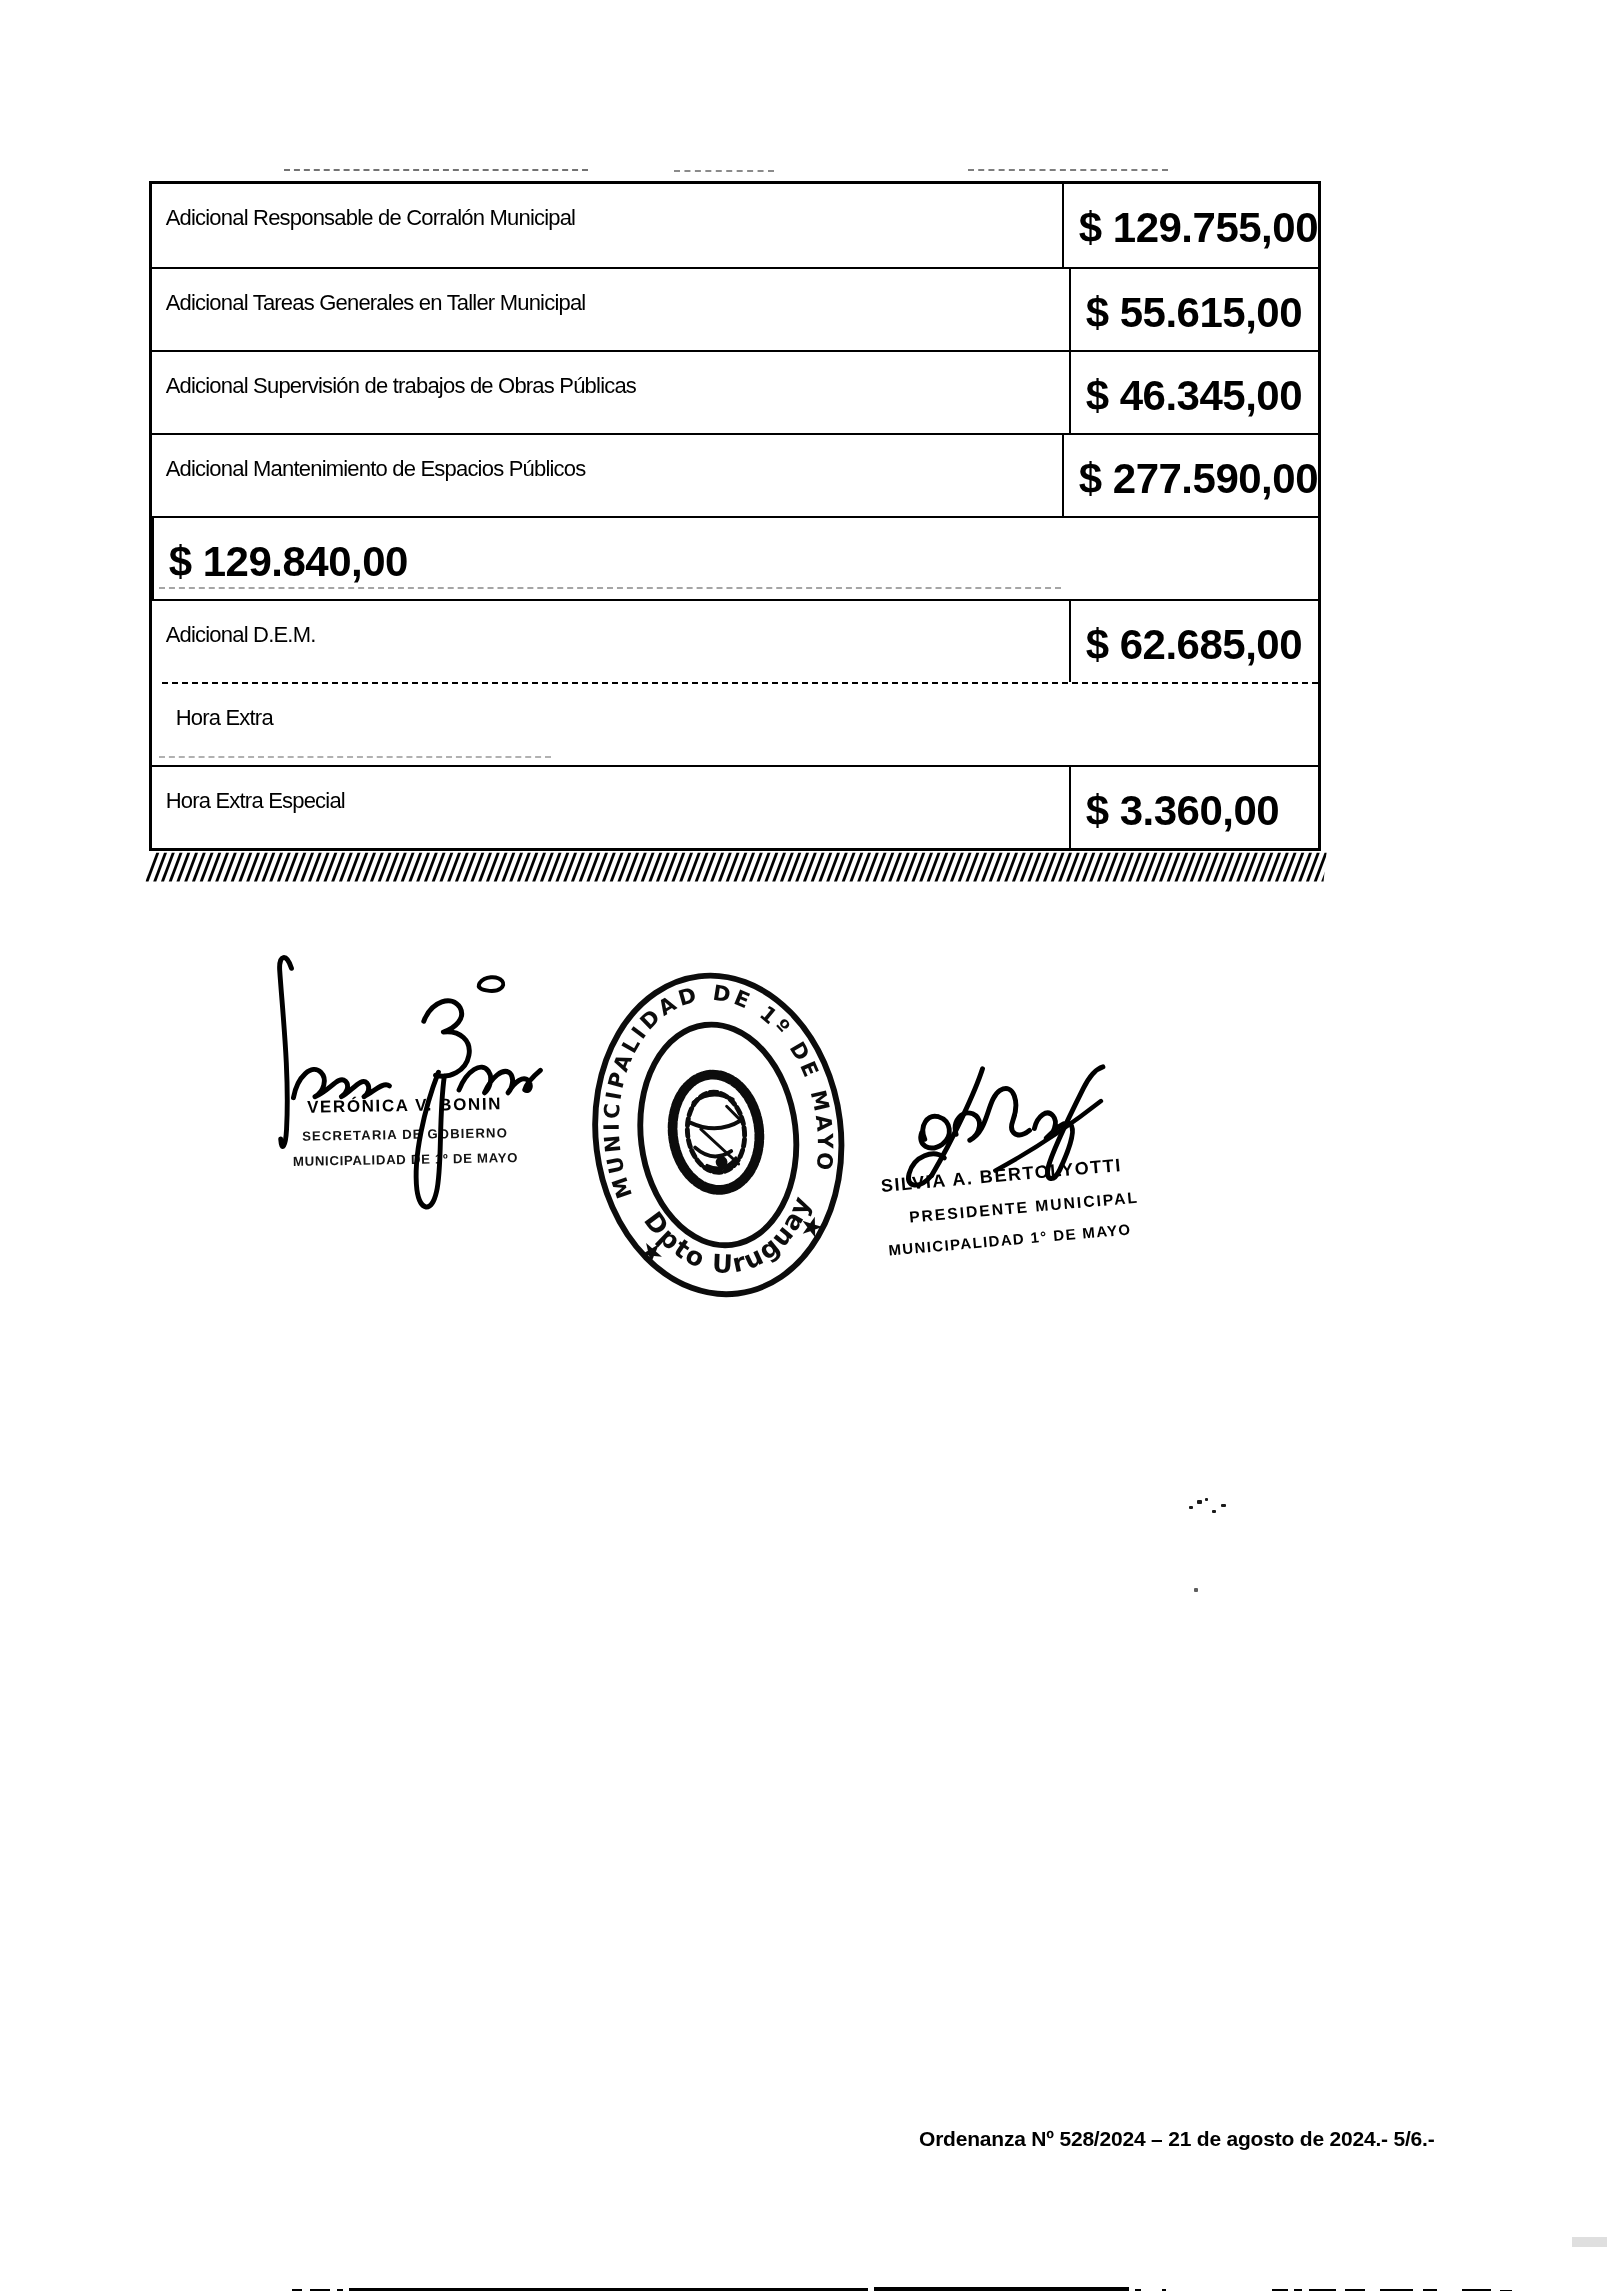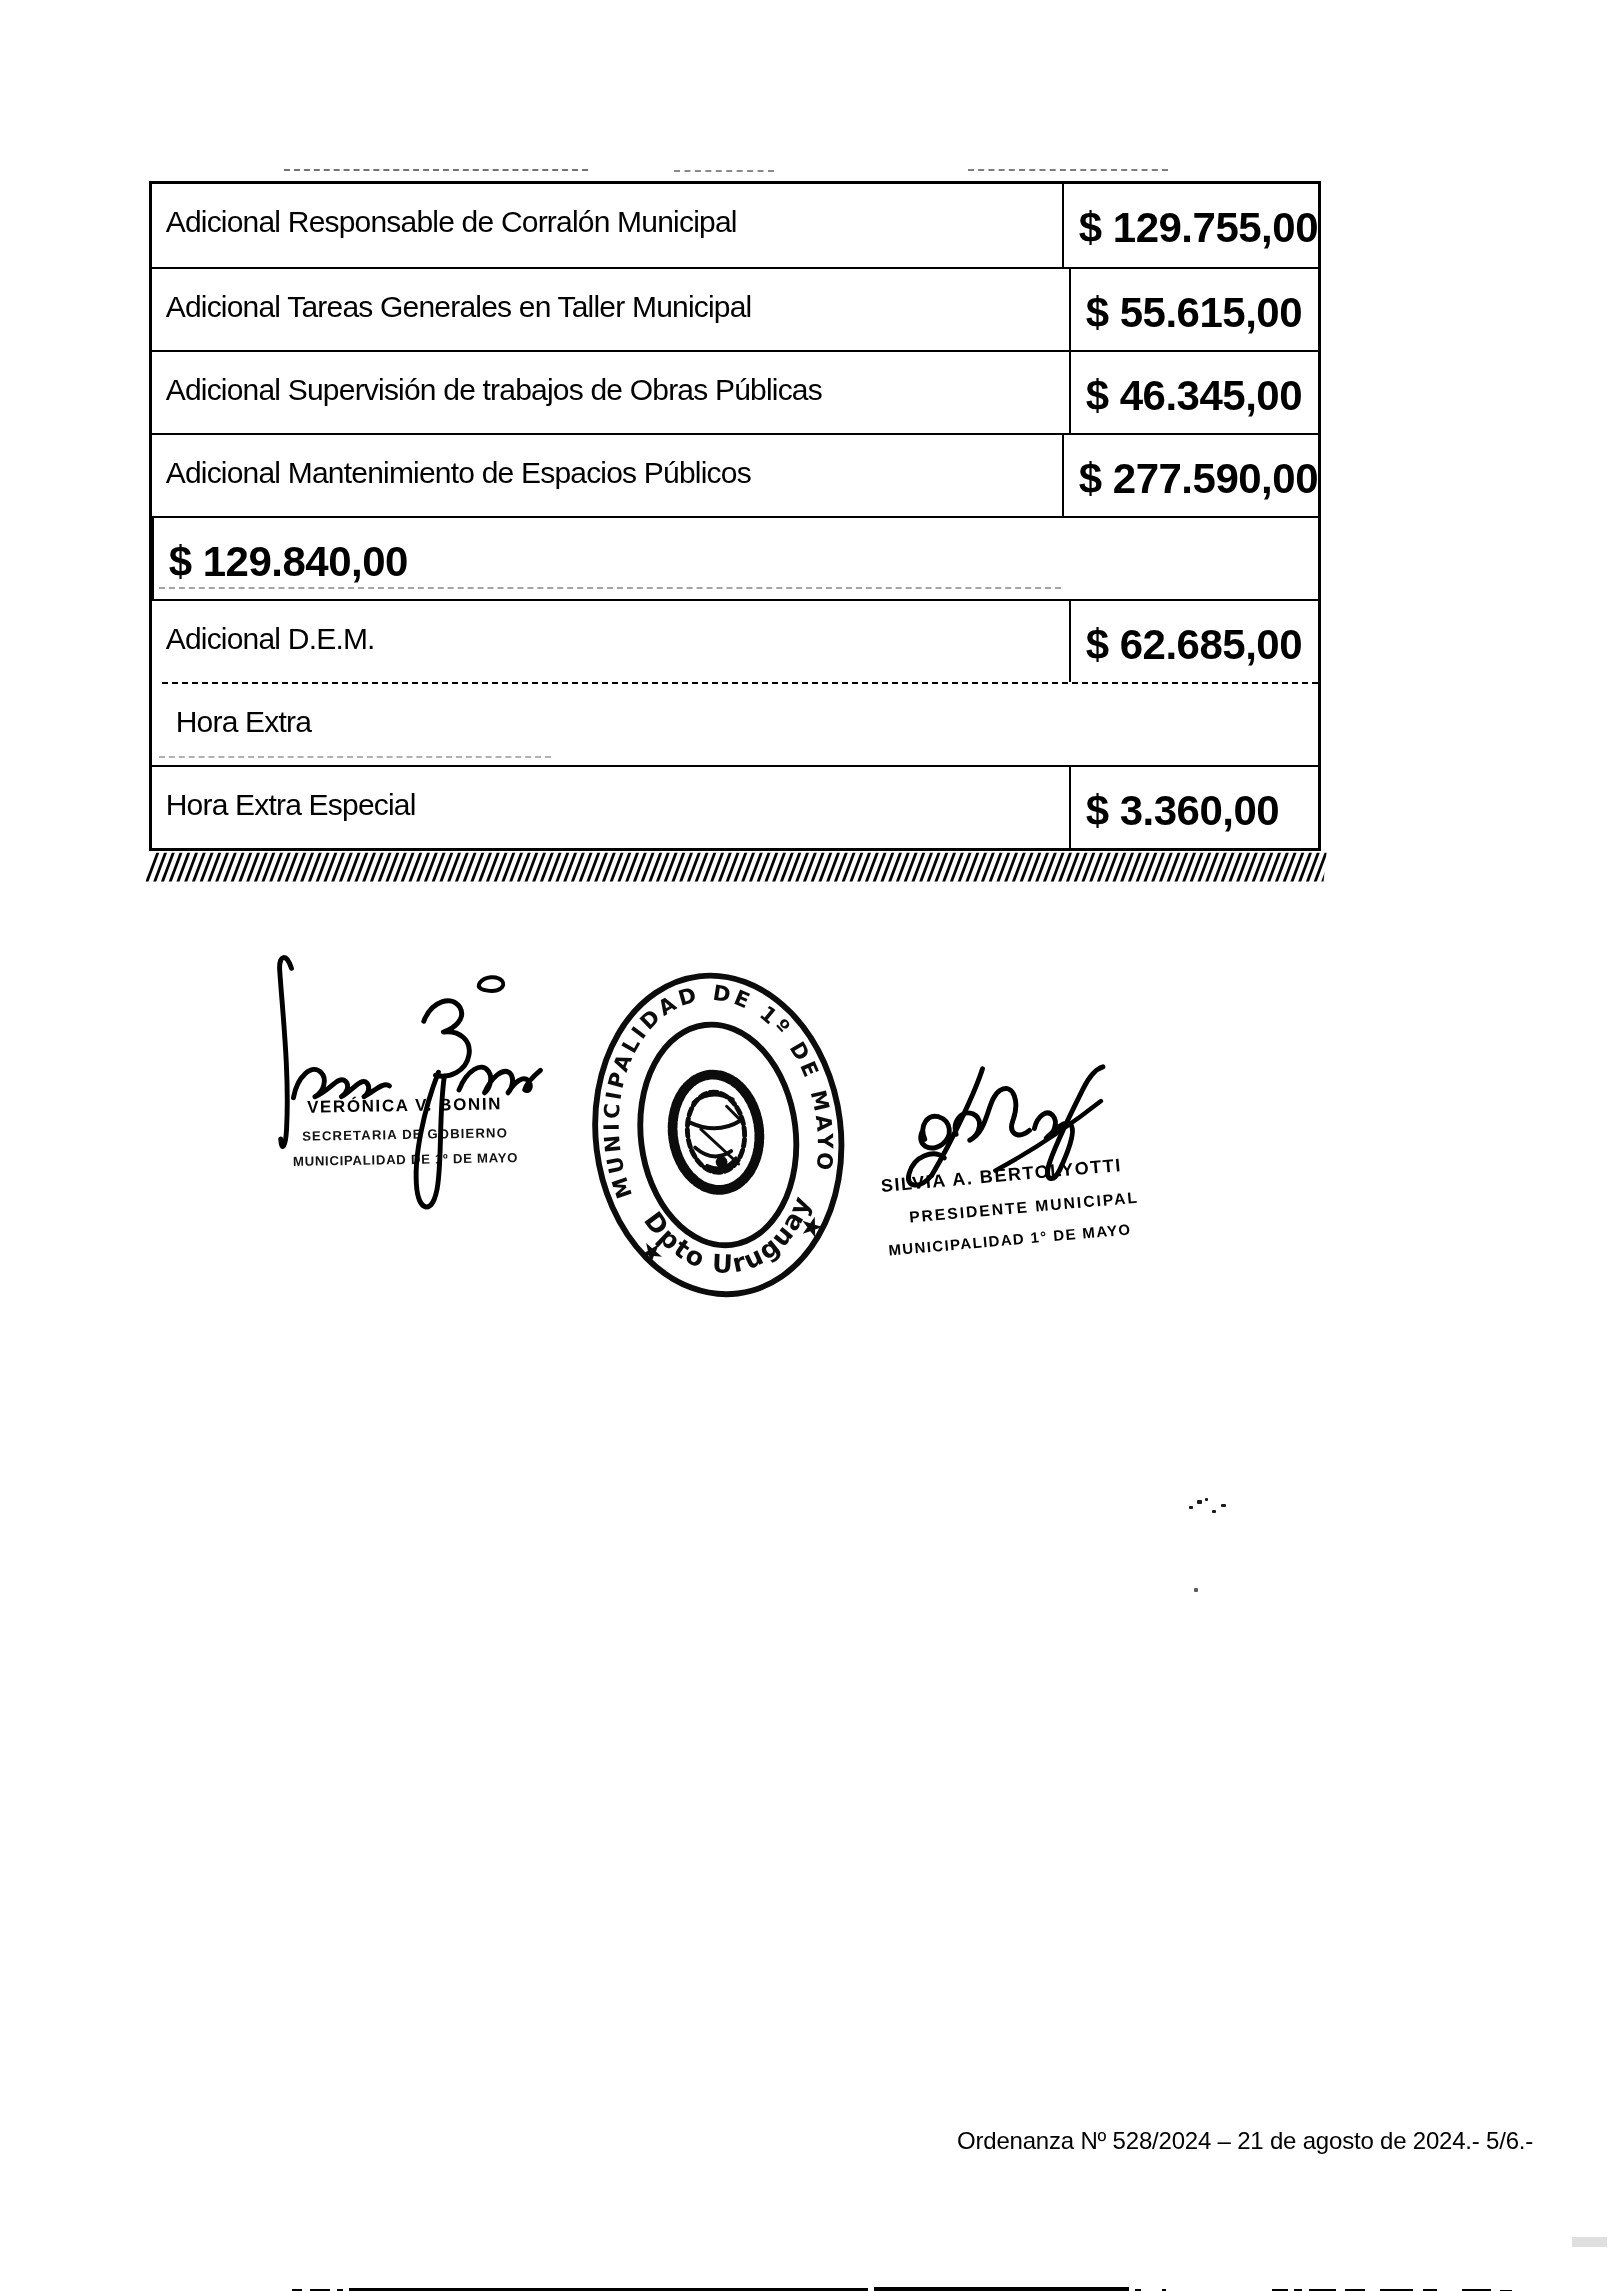--- a/index.html
+++ b/index.html
@@ -11,21 +11,21 @@
   
   .otable{
     position:absolute;left:149px;top:181px;width:1172px;
     border:3.9px solid #000;box-sizing:border-box;background:#fff;
   }
   .trow{display:flex;height:83px;border-top:2.9px solid #000;box-sizing:border-box;}
   .trow:first-child{border-top:none;}
   .trow.dashed-top{border-top-style:dashed;margin-left:10px;}
   .cell-label{
     width:917px;box-sizing:border-box;padding:20.6px 7.8px 0 13.7px;
-    font-size:30px;letter-spacing:-0.8px;white-space:nowrap;overflow:hidden;
+    font-size:22px;letter-spacing:-0.8px;white-space:nowrap;overflow:hidden;
   }
   .cell-amount{
     flex:1;border-left:2.9px solid #000;box-sizing:border-box;
     padding:19.6px 0 0 14.7px;font-size:42px;font-weight:bold;letter-spacing:-0.5px;
     white-space:nowrap;
   }
   
   .slashes{
     position:absolute;left:147px;top:847px;width:1178px;height:41px;
     overflow:hidden;font-size:39px;line-height:41px;letter-spacing:-3.1px;
@@ -38,22 +38,22 @@
   .sig-left{left:253px;top:1096px;width:304px;text-align:center;transform:rotate(-1deg);}
   .sig-left .name{font-size:17px;letter-spacing:1.6px;}
   .sig-left .title{font-size:13.2px;font-weight:bold;letter-spacing:1.1px;margin-top:10.8px;opacity:.92;}
   .sig-left .org{font-size:13.2px;font-weight:bold;letter-spacing:0.7px;margin-top:9.8px;opacity:.92;}
   .sig-right{left:880px;top:1176px;width:323px;transform:rotate(-5deg);transform-origin:left top;}
   .sig-right .name{font-size:18px;letter-spacing:1.6px;}
   .sig-right .title{font-size:15.7px;font-weight:bold;letter-spacing:2px;margin-top:13.7px;margin-left:25.5px;}
   .sig-right .org{font-size:15px;font-weight:bold;letter-spacing:1.4px;margin-top:13.7px;margin-left:2px;}
   
   .footer-ref{
-    position:absolute;left:919px;top:2127px;font-size:24px;font-weight:normal;
-    letter-spacing:-0.2px;white-space:nowrap;margin-left:38px;
+    position:absolute;left:919px;top:2127px;font-size:21px;font-weight:bold;
+    letter-spacing:-0.2px;white-space:nowrap;
   }
   
   .ghostline{position:absolute;height:0;border-top:2px dashed #000;}
   .speck{position:absolute;background:#1a1a1a;border-radius:1px;}
   .bseg{position:absolute;background:#000;}
   .graypatch{position:absolute;background:#c9c9c9;}
 </style>
 </head>
 <body>
 

